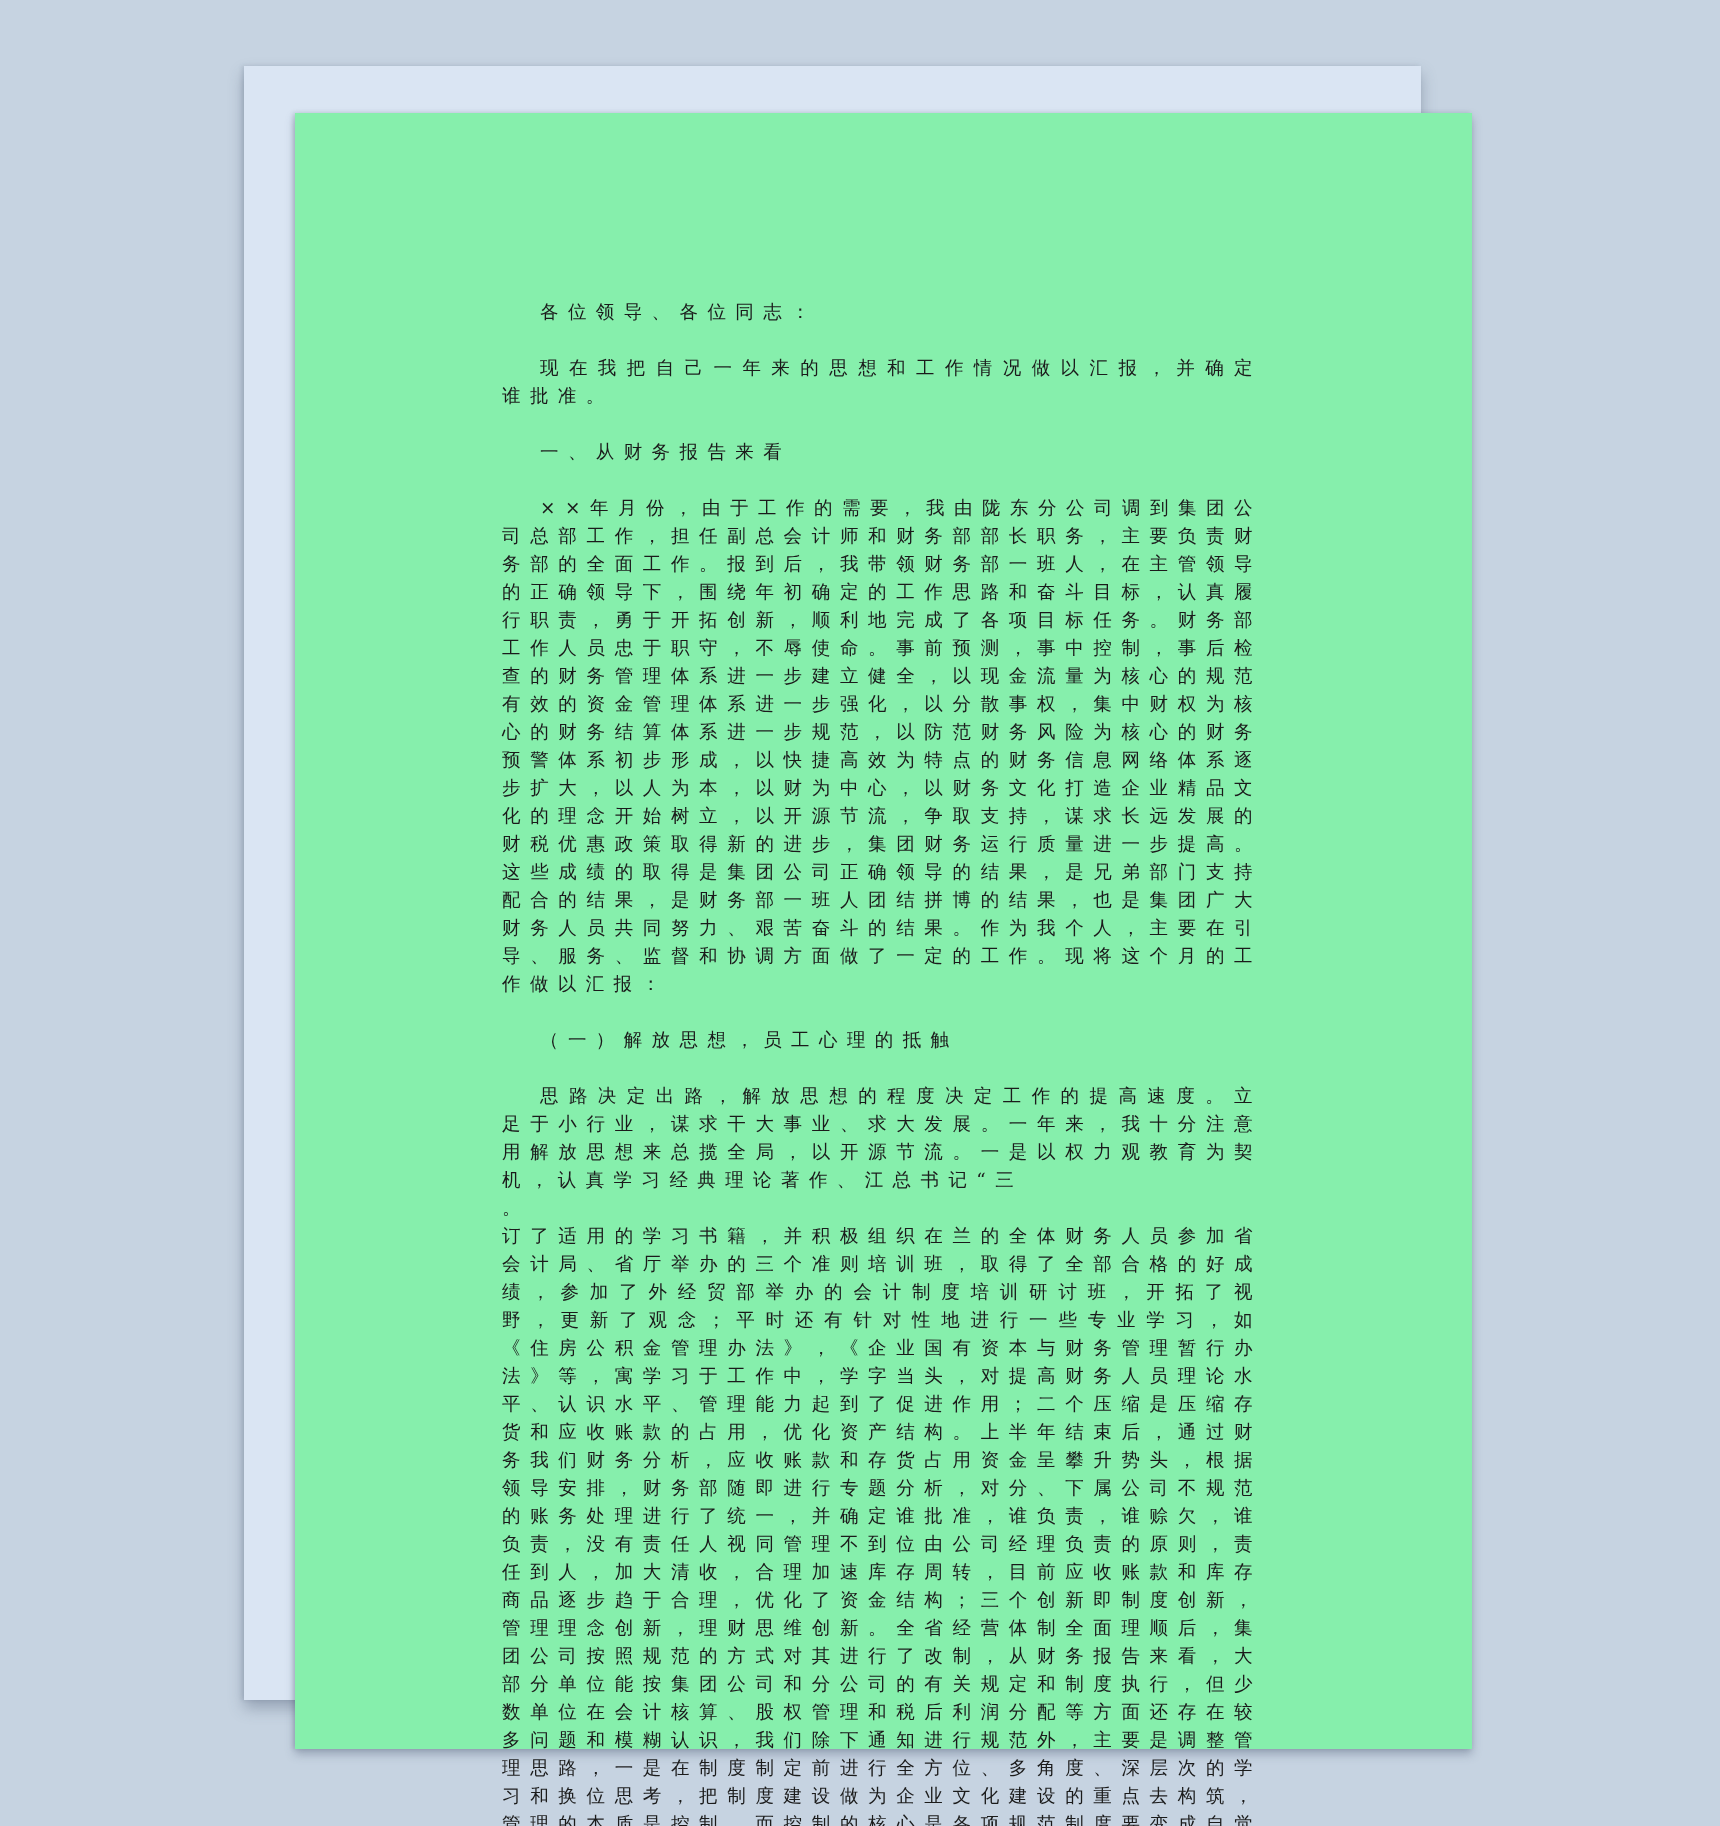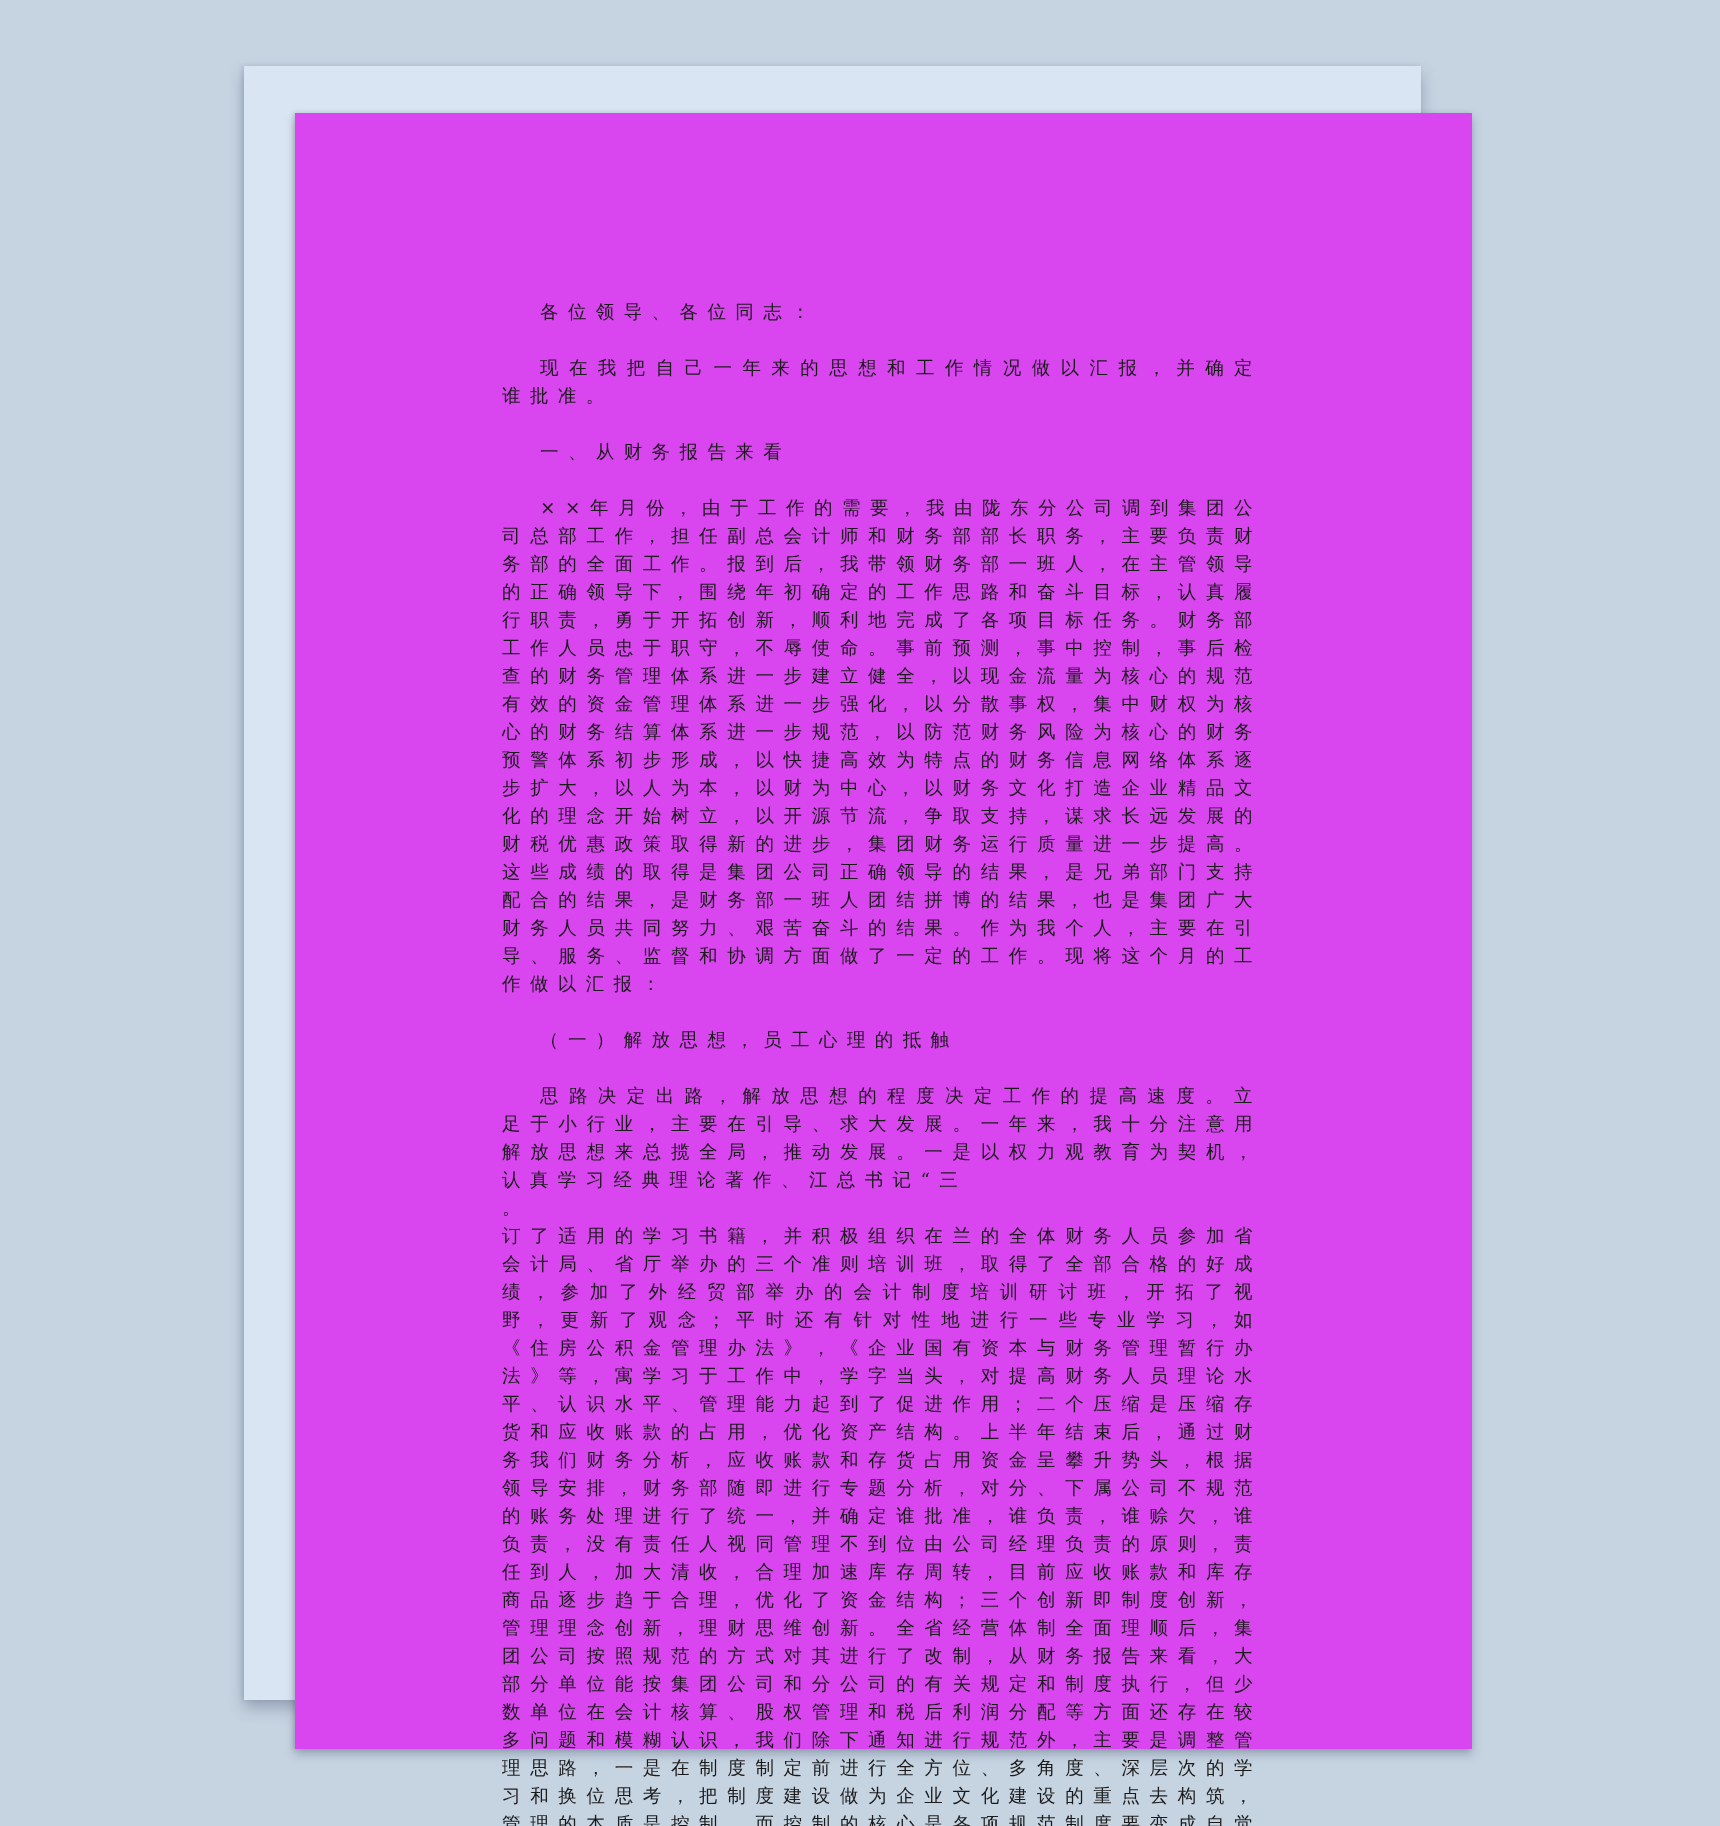--- a/index.html
+++ b/index.html
@@ -22,21 +22,21 @@
       height: 1634px;
       background: #dae5f3;
       box-shadow: 0 8px 14px rgba(60, 75, 100, 0.35), -2px 0 4px rgba(60,75,100,0.15);
     }
     .page-front {
       position: absolute;
       left: 295px;
       top: 113px;
       width: 1177px;
       height: 1636px;
-      background: #d946ef;
+      background: #86efac;
       box-shadow: 0 5px 9px rgba(60, 75, 100, 0.35), -2px 0 4px rgba(60,75,100,0.18);
     }
     .content {
       position: absolute;
       left: 207px;
       top: 185px;
       width: 760px;
       color: #1b1b1b;
       font-size: 18.5px;
       line-height: 28px;
@@ -67,17 +67,17 @@
     <p class="p indent">各位领导、各位同志：</p>
     <div class="gap"></div>
     <p class="p indent">现在我把自己一年来的思想和工作情况做以汇报，并确定谁批准。</p>
     <div class="gap"></div>
     <p class="p indent">一、从财务报告来看</p>
     <div class="gap"></div>
     <p class="p indent">××年月份，由于工作的需要，我由陇东分公司调到集团公司总部工作，担任副总会计师和财务部部长职务，主要负责财务部的全面工作。报到后，我带领财务部一班人，在主管领导的正确领导下，围绕年初确定的工作思路和奋斗目标，认真履行职责，勇于开拓创新，顺利地完成了各项目标任务。财务部工作人员忠于职守，不辱使命。事前预测，事中控制，事后检查的财务管理体系进一步建立健全，以现金流量为核心的规范有效的资金管理体系进一步强化，以分散事权，集中财权为核心的财务结算体系进一步规范，以防范财务风险为核心的财务预警体系初步形成，以快捷高效为特点的财务信息网络体系逐步扩大，以人为本，以财为中心，以财务文化打造企业精品文化的理念开始树立，以开源节流，争取支持，谋求长远发展的财税优惠政策取得新的进步，集团财务运行质量进一步提高。这些成绩的取得是集团公司正确领导的结果，是兄弟部门支持配合的结果，是财务部一班人团结拼博的结果，也是集团广大财务人员共同努力、艰苦奋斗的结果。作为我个人，主要在引导、服务、监督和协调方面做了一定的工作。现将这个月的工作做以汇报：</p>
     <div class="gap"></div>
     <p class="p indent">（一）解放思想，员工心理的抵触</p>
     <div class="gap"></div>
-    <p class="p indent">思路决定出路，解放思想的程度决定工作的提高速度。立足于小行业，主要在引导、求大发展。一年来，我十分注意用解放思想来总揽全局，推动发展。一是以权力观教育为契机，认真学习经典理论著作、江总书记“三</p>
+    <p class="p indent">思路决定出路，解放思想的程度决定工作的提高速度。立足于小行业，谋求干大事业、求大发展。一年来，我十分注意用解放思想来总揽全局，以开源节流。一是以权力观教育为契机，认真学习经典理论著作、江总书记“三</p>
     <p class="p noindent">。</p>
     <p class="p noindent">订了适用的学习书籍，并积极组织在兰的全体财务人员参加省会计局、省厅举办的三个准则培训班，取得了全部合格的好成绩，参加了外经贸部举办的会计制度培训研讨班，开拓了视野，更新了观念；平时还有针对性地进行一些专业学习，如《住房公积金管理办法》，《企业国有资本与财务管理暂行办法》等，寓学习于工作中，学字当头，对提高财务人员理论水平、认识水平、管理能力起到了促进作用；二个压缩是压缩存货和应收账款的占用，优化资产结构。上半年结束后，通过财务我们财务分析，应收账款和存货占用资金呈攀升势头，根据领导安排，财务部随即进行专题分析，对分、下属公司不规范的账务处理进行了统一，并确定谁批准，谁负责，谁赊欠，谁负责，没有责任人视同管理不到位由公司经理负责的原则，责任到人，加大清收，合理加速库存周转，目前应收账款和库存商品逐步趋于合理，优化了资金结构；三个创新即制度创新，管理理念创新，理财思维创新。全省经营体制全面理顺后，集团公司按照规范的方式对其进行了改制，从财务报告来看，大部分单位能按集团公司和分公司的有关规定和制度执行，但少数单位在会计核算、股权管理和税后利润分配等方面还存在较多问题和模糊认识，我们除下通知进行规范外，主要是调整管理思路，一是在制度制定前进行全方位、多角度、深层次的学习和换位思考，把制度建设做为企业文化建设的重点去构筑，管理的本质是控制，而控制的核心是各项规范制度要变成自觉行为，由一个被动的执行者升级为主动的实践者，达到人人具有强烈的财务意识，人人采用严格的财务手段，人人追求明确的财务目标，制度、人性的融合，使制度在不经意中得以渗透，这就是我们追求较高境界和层次。制度的刚性，手段的单一，员工心理的抵触，在实践中是对劳动生产率的降低，是对生产力的弱化，把制度人格化，归入企业文化建设中去，这是我们理财思维的创新;</p>
   </div>
 </div>
 
 </body></html>

